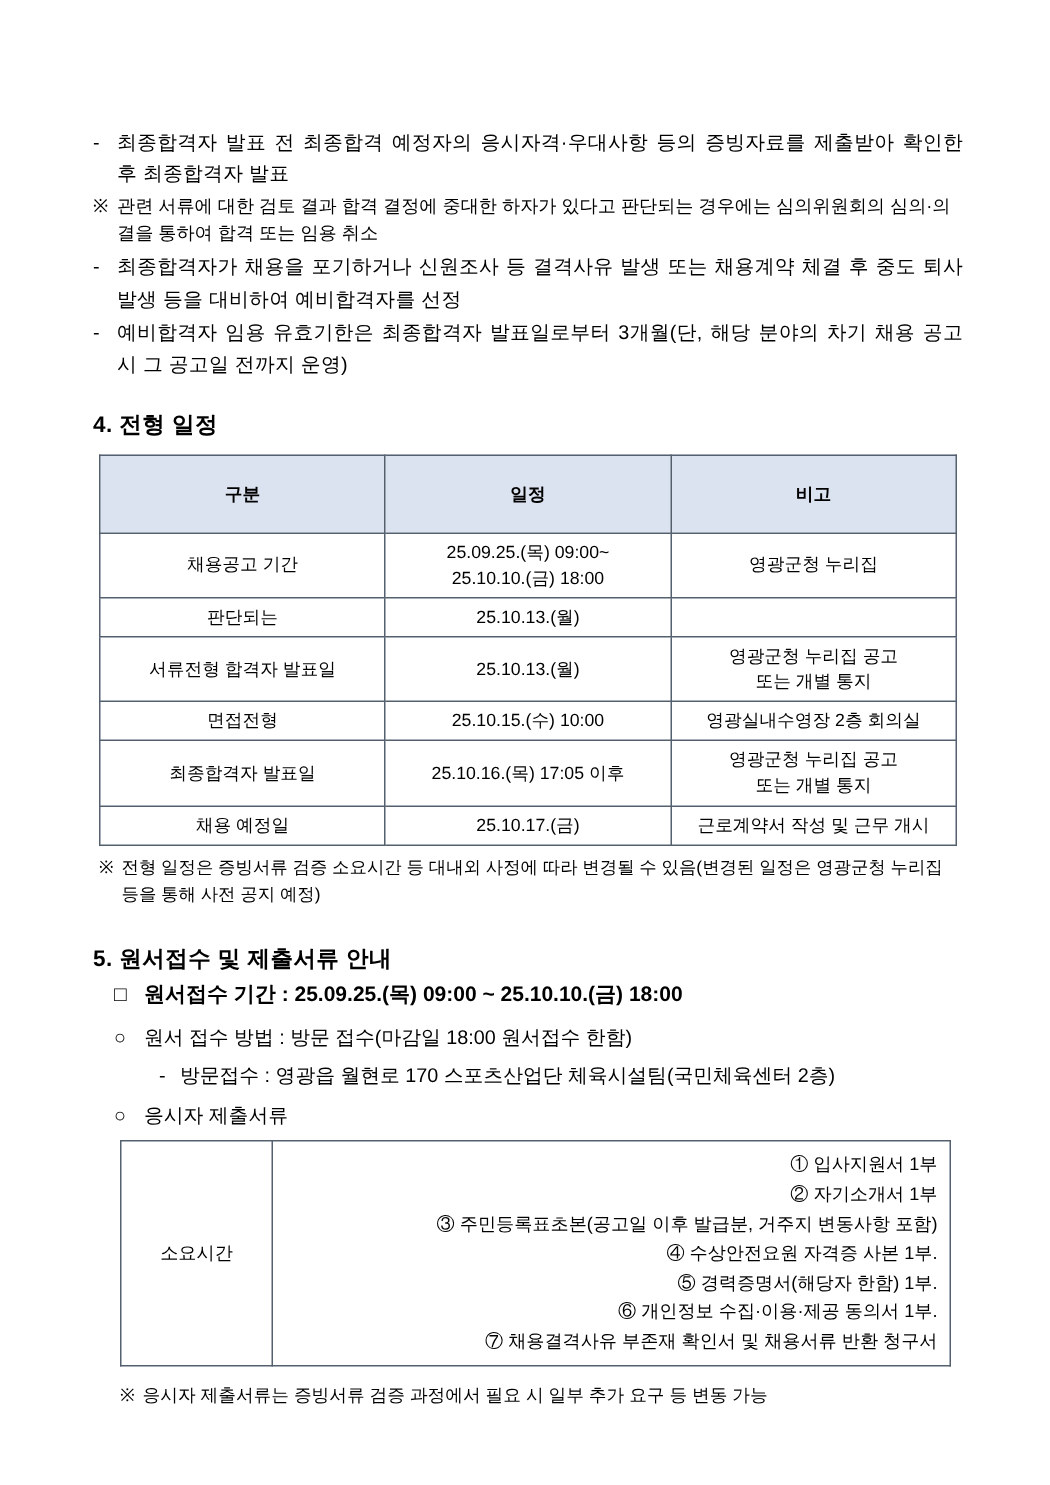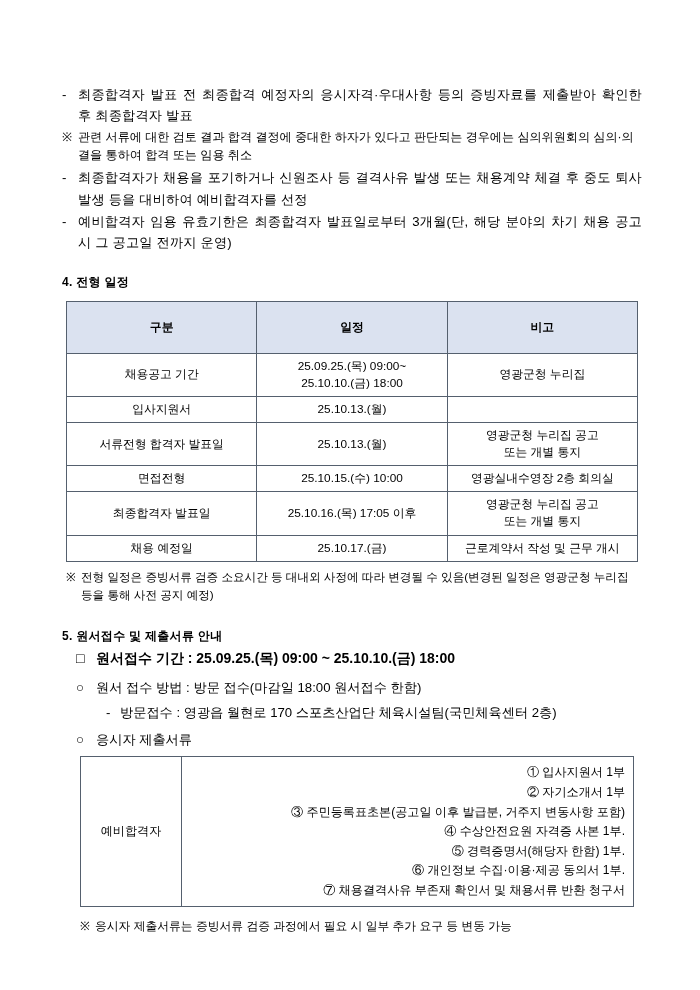--- a/index.html
+++ b/index.html
@@ -55,21 +55,21 @@
     margin: 1px 0 2px 0;
   }
   .note-mark {
     width: 16px;
     flex: 0 0 16px;
   }
   .note-text { flex: 1 1 auto; }
 
   
   .sec-head {
-    font-size: 12px;
+    font-size: 15px;
     font-weight: bold;
     margin: 20px 0 10px 0;
     letter-spacing: 0.3px;
   }
   .sec-head.s5 { margin-top: 24px; margin-bottom: 0; }
 
   
   table.sched {
     border-collapse: collapse;
     width: 100%;
@@ -200,21 +200,21 @@
           <td class="col1">채용공고 기간</td>
           <td class="col2">
             <span>25.09.25.(목) 09:00~</span><br>
             <span>25.10.10.(금) 18:00</span>
           </td>
           <td class="col3">
             <span>영광군청 누리집</span>
           </td>
         </tr>
         <tr>
-          <td class="col1">입사지원서</td>
+          <td class="col1">판단되는</td>
           <td class="col2">
             <span>25.10.13.(월)</span>
           </td>
           <td class="col3">
             <span></span>
           </td>
         </tr>
         <tr>
           <td class="col1">서류전형 합격자 발표일</td>
           <td class="col2">
@@ -279,21 +279,21 @@
     </div>
 
     <div class="ci-item">
       <span class="ci-mark">○</span>
       <span>응시자 제출서류</span>
     </div>
 
     <table class="docs">
       <tbody>
         <tr>
-          <td class="label">예비합격자</td>
+          <td class="label">소요시간</td>
           <td class="items">
             <span class="doc-line">① 입사지원서 1부</span>
             <span class="doc-line">② 자기소개서 1부</span>
             <span class="doc-line">③ 주민등록표초본(공고일 이후 발급분, 거주지 변동사항 포함)</span>
             <span class="doc-line">④ 수상안전요원 자격증 사본 1부.</span>
             <span class="doc-line">⑤ 경력증명서(해당자 한함) 1부.</span>
             <span class="doc-line">⑥ 개인정보 수집·이용·제공 동의서 1부.</span>
             <span class="doc-line">⑦ 채용결격사유 부존재 확인서 및 채용서류 반환 청구서</span>
           </td>
         </tr>

